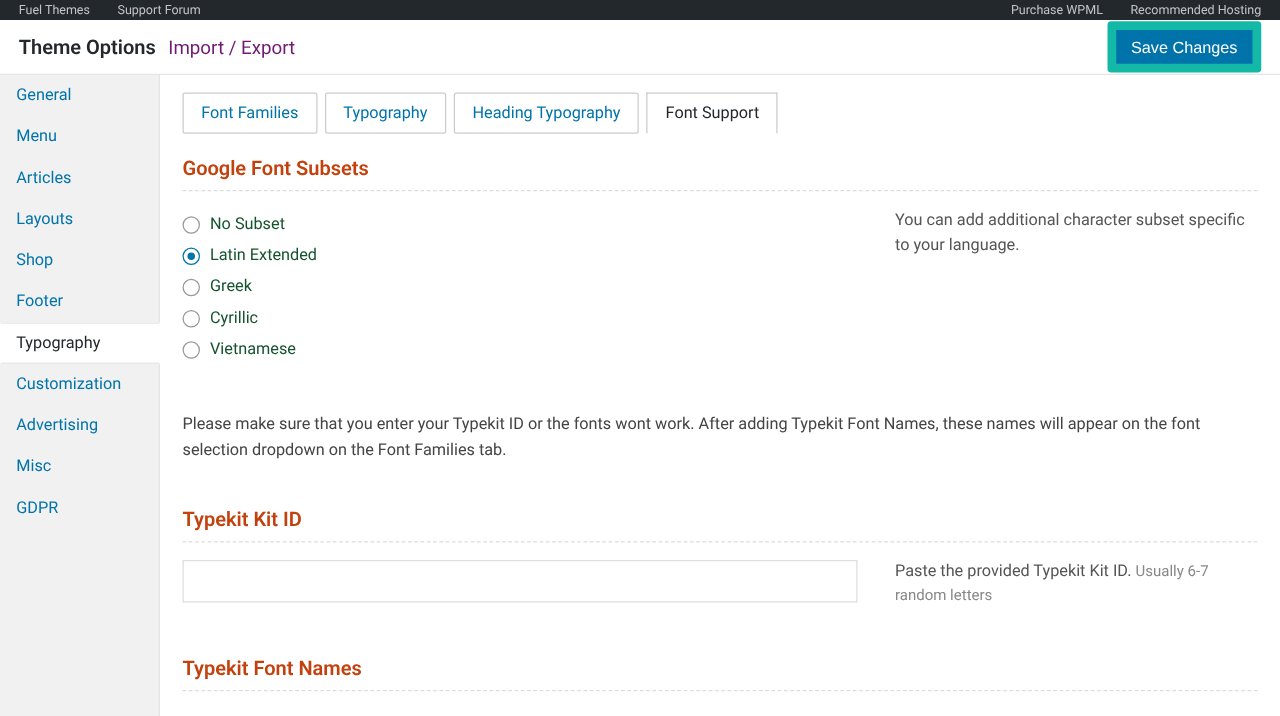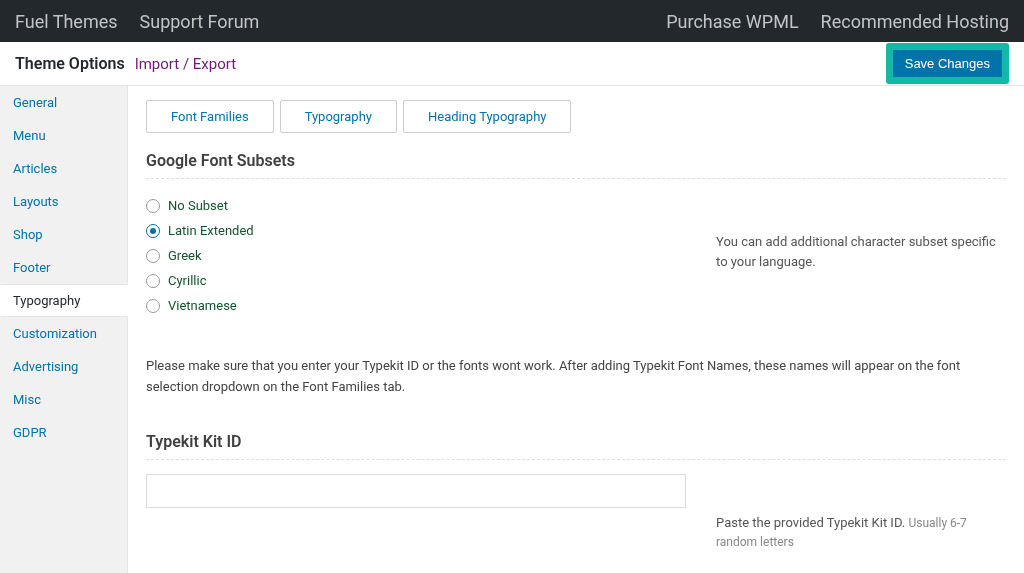--- a/index.html
+++ b/index.html
@@ -6,26 +6,26 @@
     body {
       font-family: -apple-system, BlinkMacSystemFont, "Segoe UI", Roboto, Helvetica, Arial, sans-serif;
       font-size: 13px;
       color: #444;
       background: #f1f1f1;
       width: 1024px;
     }
     .topbar {
       background: #23282d;
       color: #c3c4c5;
-      height: 42px;
+      height: 16px;
       display: flex;
       justify-content: space-between;
       align-items: center;
       padding: 0 15px;
-      font-size: 18px;
+      font-size: 10px;
     }
     .topbar-left, .topbar-right { display: flex; gap: 22px; }
     .topbar a { color: #c3c4c5; text-decoration: none; cursor: pointer; }
     .header-row {
       background: #fff;
       border-bottom: 1px solid #e5e5e5;
       height: 44px;
       display: flex;
       align-items: center;
       justify-content: space-between;
@@ -71,56 +71,55 @@
     .content {
       flex: 1;
       padding: 14px 18px 30px 18px;
       background: #fff;
     }
     .tab-row {
       display: flex;
       margin-bottom: 18px;
     }
     .tab {
-      padding: 8px 24px;
+      padding: 8px 14px;
       font-size: 13px;
       border: 1px solid #ccc;
       background: #fff;
       color: #0073aa;
       cursor: pointer;
       margin-right: 6px;
       border-radius: 2px;
     }
     .tab.active {
       color: #23282d;
       border-bottom-color: #fff;
       position: relative;
       margin-right: 0;
       border-radius: 0;
     }
     .section-title {
       font-size: 16px;
       font-weight: 600;
-      color: #404040;
+      color: #c2410c;
       padding-bottom: 8px;
       border-bottom: 1px dashed #ddd;
       margin-bottom: 14px;
     }
     .field-row {
       display: flex;
       gap: 30px;
       margin-bottom: 22px;
     }
     .field-left { flex: 0 0 540px; }
     .field-right {
       flex: 1;
       font-size: 13px;
       color: #555;
       line-height: 1.5;
-      margin-top: 39px;
     }
     .radio-item {
       display: flex;
       align-items: center;
       gap: 8px;
       padding: 5px 0;
       font-size: 13px;
       color: #14532d;
     }
     .radio-circle {
@@ -193,20 +192,21 @@
       <div class="sidebar-item">Advertising</div>
       <div class="sidebar-item">Misc</div>
       <div class="sidebar-item">GDPR</div>
     </div>
 
   <div class="content">
     <div class="tab-row" id="tabs">
         <div class="tab">Font Families</div>
         <div class="tab">Typography</div>
         <div class="tab">Heading Typography</div>
+        <div class="tab active">Font Support</div>
       </div>
 
     <div class="section-block">
       <div class="section-title">Google Font Subsets</div>
       <div class="field-row">
         <div class="field-left" id="radios">
             <div class="radio-item">
               <span class="radio-circle"></span>
               <span>No Subset</span>
             </div>

